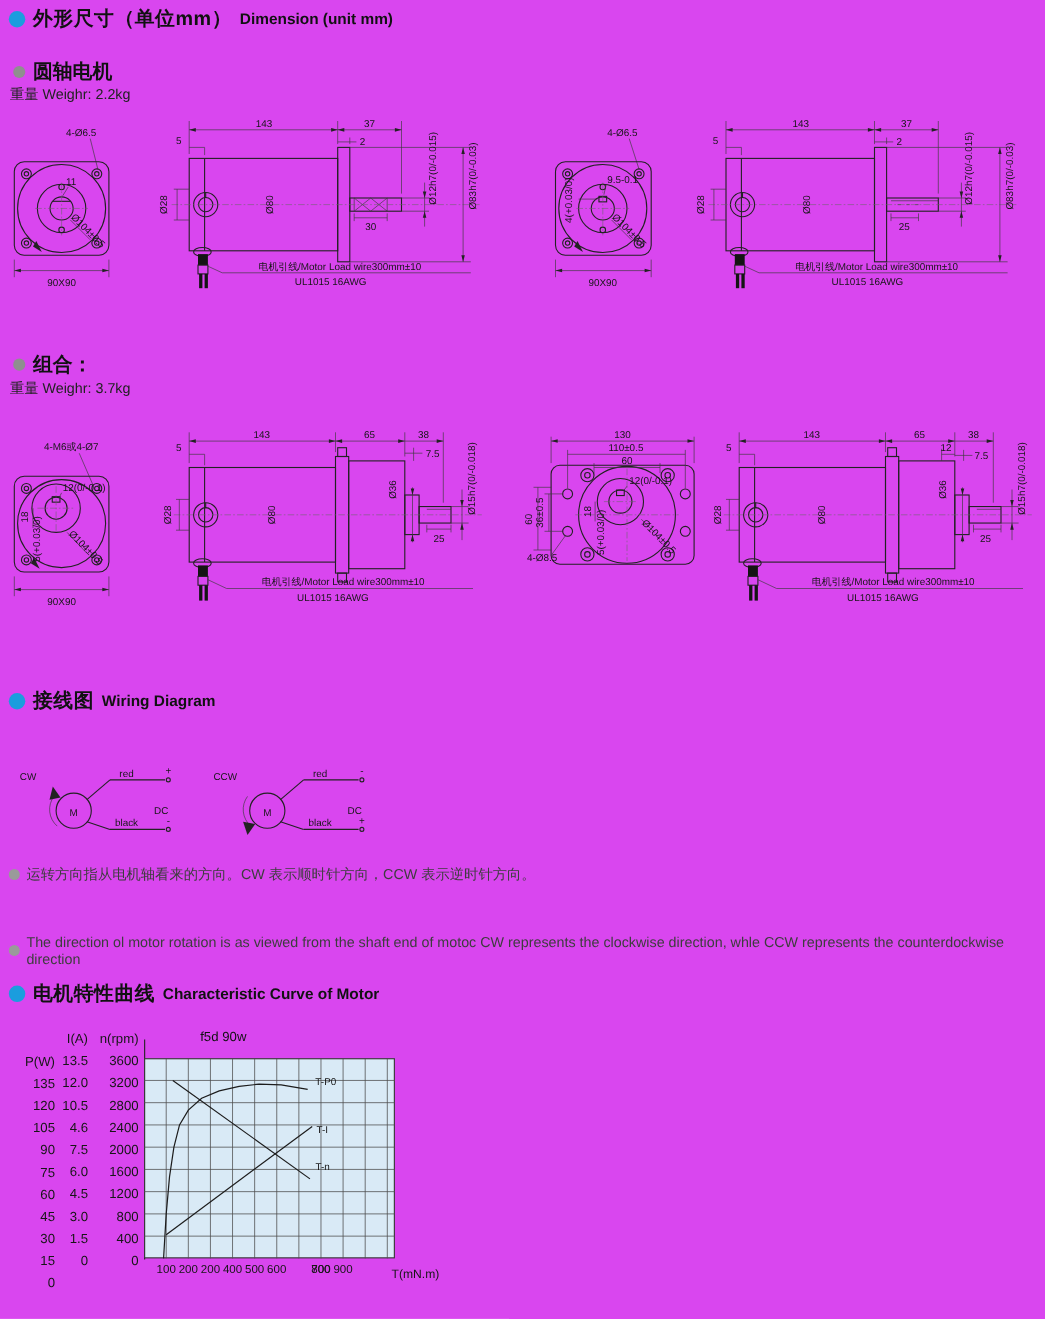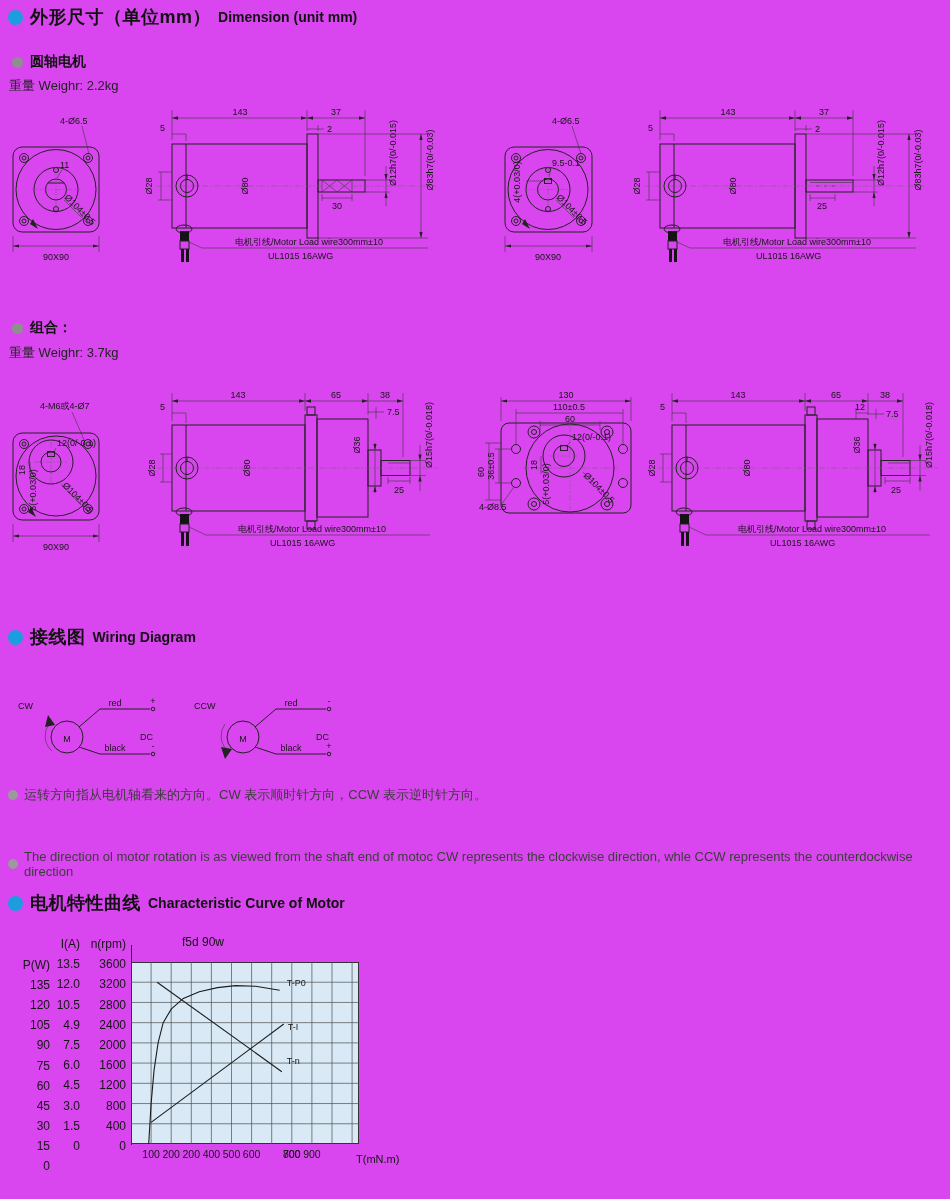--- a/index.html
+++ b/index.html
@@ -4,21 +4,21 @@
 <style>
   html,body{margin:0;padding:0;background:#fff;}
   body{font-family:"Liberation Sans",sans-serif;color:#111;}
   .page{position:relative;width:950px;height:1199px;background:#d946ef;overflow:hidden;}
   .sec{position:absolute;display:flex;align-items:center;gap:7px;}
   .dot-b{width:15px;height:15px;border-radius:50%;background:#1b9dde;flex:0 0 auto;}
   .dot-g{width:11px;height:11px;border-radius:50%;background:#8f8f8f;flex:0 0 auto;}
   .dot-g.sm{width:10px;height:10px;background:#9a9a9a;}
   .h1cn{font-size:18px;font-weight:bold;letter-spacing:.5px;}
   .h1en{font-size:14px;font-weight:bold;}
-  .h2cn{font-size:14px;font-weight:bold;}
+  .h2cn{font-size:18px;font-weight:bold;}
   .h2rest{font-size:14px;}
   .weight{position:absolute;font-size:13px;color:#222;}
   .note{position:absolute;display:flex;align-items:center;gap:6px;font-size:13px;color:#3d3d3d;}
   svg.draw{position:absolute;overflow:visible;}
   svg text{font-family:"Liberation Sans",sans-serif;font-size:9px;fill:#161616;}
   .st line,.st rect,.st circle,.st ellipse,.st path{stroke:#222;fill:none;stroke-width:1;}
   .st .dl{stroke-width:.6;stroke:#3a3a3a;}
   .st .cl{stroke-width:.5;stroke:#666;stroke-dasharray:6 2 1.5 2;}
   .st .ar{fill:#222;stroke:none;}
   .st .fill{fill:#141414;stroke:none;}
@@ -581,21 +581,21 @@
           <span class="ccell">12.0</span>
           <span class="ccell">3200</span>
         </div>
         <div class="crow">
           <span class="ccell">105</span>
           <span class="ccell">10.5</span>
           <span class="ccell">2800</span>
         </div>
         <div class="crow">
           <span class="ccell">90</span>
-          <span class="ccell">4.9</span>
+          <span class="ccell">4.6</span>
           <span class="ccell">2400</span>
         </div>
         <div class="crow">
           <span class="ccell">75</span>
           <span class="ccell">7.5</span>
           <span class="ccell">2000</span>
         </div>
         <div class="crow">
           <span class="ccell">60</span>
           <span class="ccell">6.0</span>

